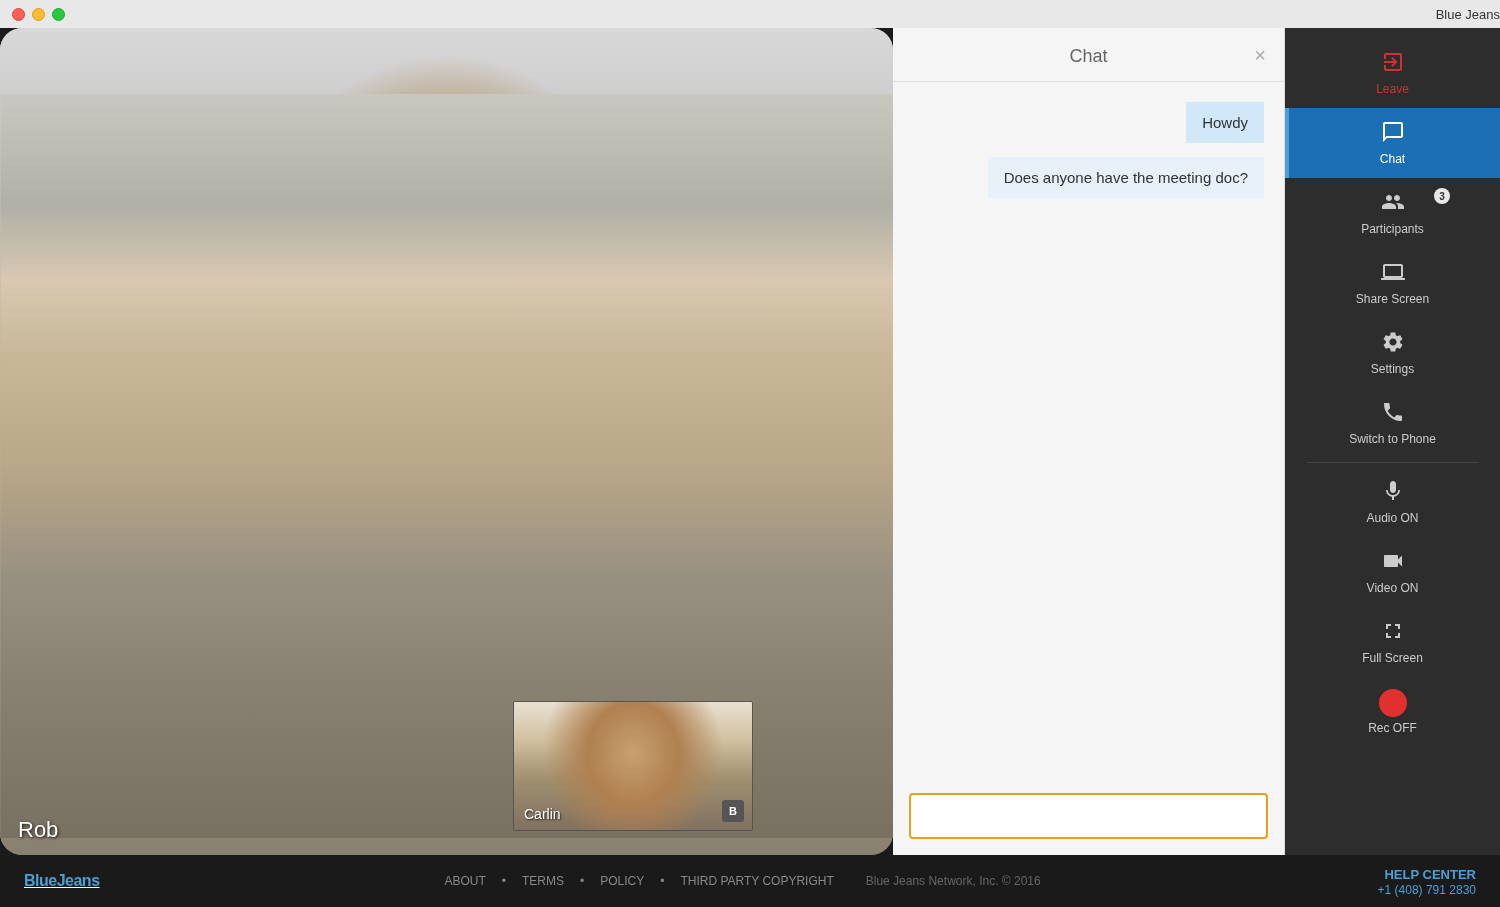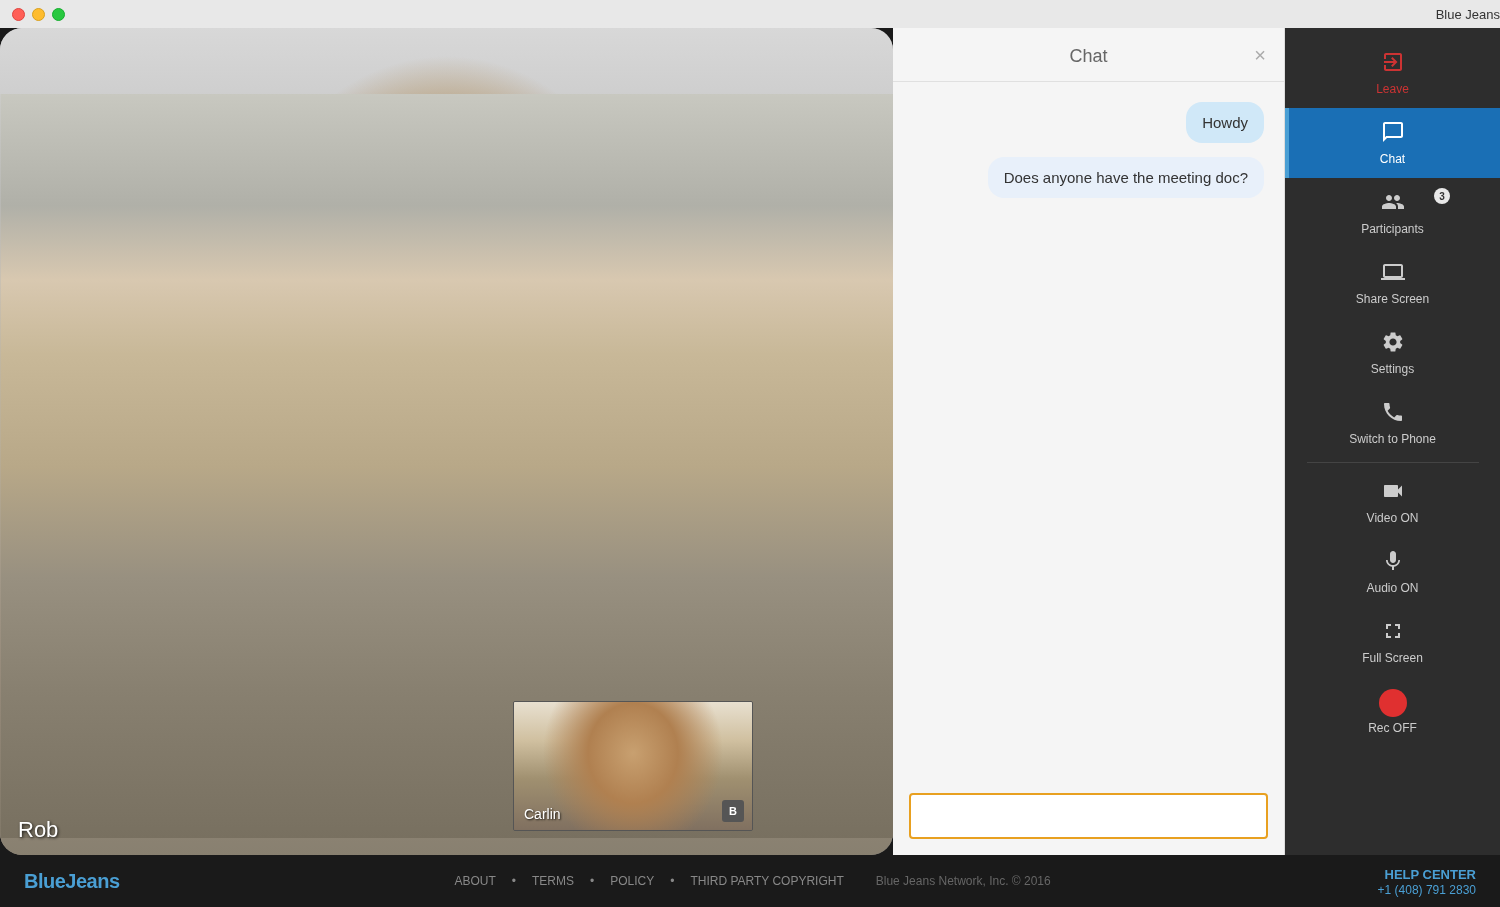--- a/index.html
+++ b/index.html
@@ -181,21 +181,21 @@
       padding: 20px 20px;
       display: flex;
       flex-direction: column;
       gap: 14px;
       overflow-y: auto;
     }
 
     .message-bubble {
       max-width: 80%;
       padding: 10px 16px;
-      border-radius: 16px;
+      border-radius: 0;
       font-size: 15px;
       line-height: 1.4;
     }
 
     .message-outgoing {
       align-self: flex-end;
       background: #d0e8f8;
       color: #333;
     }
 
@@ -309,23 +309,24 @@
       background: #1a1a1a;
       display: flex;
       align-items: center;
       justify-content: space-between;
       padding: 0 24px;
       flex-shrink: 0;
     }
 
     .footer-logo {
       color: #ffffff;
-      font-size: 20px;
+      font-size: 16px;
       font-weight: 700;
       letter-spacing: -0.5px;
+      text-decoration: underline;
     }
 
     .footer-logo span {
       color: #4a9fd4;
     }
 
     .footer-links {
       display: flex;
       gap: 8px;
       align-items: center;
@@ -482,33 +483,33 @@
         </svg>
       </span>
       <span class="sidebar-item-label">Switch to Phone</span>
     </div>
 
     <div class="sidebar-divider"></div>
 
     <div class="sidebar-item">
       <span class="sidebar-icon">
         <svg viewBox="0 0 24 24" width="24" height="24" fill="#ccc">
+          <path d="M12 14c1.66 0 2.99-1.34 2.99-3L15 5c0-1.66-1.34-3-3-3S9 3.34 9 5v6c0 1.66 1.34 3 3 3zm5.3-3c0 3-2.54 5.1-5.3 5.1S6.7 14 6.7 11H5c0 3.41 2.72 6.23 6 6.72V21h2v-3.28c3.28-.48 6-3.3 6-6.72h-1.7z"></path>
+        </svg>
+      </span>
+      <span class="sidebar-item-label">Audio ON</span>
+    </div>
+
+    <div class="sidebar-item">
+      <span class="sidebar-icon">
+        <svg viewBox="0 0 24 24" width="24" height="24" fill="#ccc">
           <path d="M17 10.5V7c0-.55-.45-1-1-1H4c-.55 0-1 .45-1 1v10c0 .55.45 1 1 1h12c.55 0 1-.45 1-1v-3.5l4 4v-11l-4 4z"></path>
         </svg>
       </span>
       <span class="sidebar-item-label">Video ON</span>
-    </div>
-
-    <div class="sidebar-item">
-      <span class="sidebar-icon">
-        <svg viewBox="0 0 24 24" width="24" height="24" fill="#ccc">
-          <path d="M12 14c1.66 0 2.99-1.34 2.99-3L15 5c0-1.66-1.34-3-3-3S9 3.34 9 5v6c0 1.66 1.34 3 3 3zm5.3-3c0 3-2.54 5.1-5.3 5.1S6.7 14 6.7 11H5c0 3.41 2.72 6.23 6 6.72V21h2v-3.28c3.28-.48 6-3.3 6-6.72h-1.7z"></path>
-        </svg>
-      </span>
-      <span class="sidebar-item-label">Audio ON</span>
     </div>
 
     <div class="sidebar-item">
       <span class="sidebar-icon">
         <svg viewBox="0 0 24 24" width="24" height="24" fill="#ccc">
           <path d="M7 14H5v5h5v-2H7v-3zm-2-4h2V7h3V5H5v5zm12 7h-3v2h5v-5h-2v3zM14 5v2h3v3h2V5h-5z"></path>
         </svg>
       </span>
       <span class="sidebar-item-label">Full Screen</span>
     </div>

